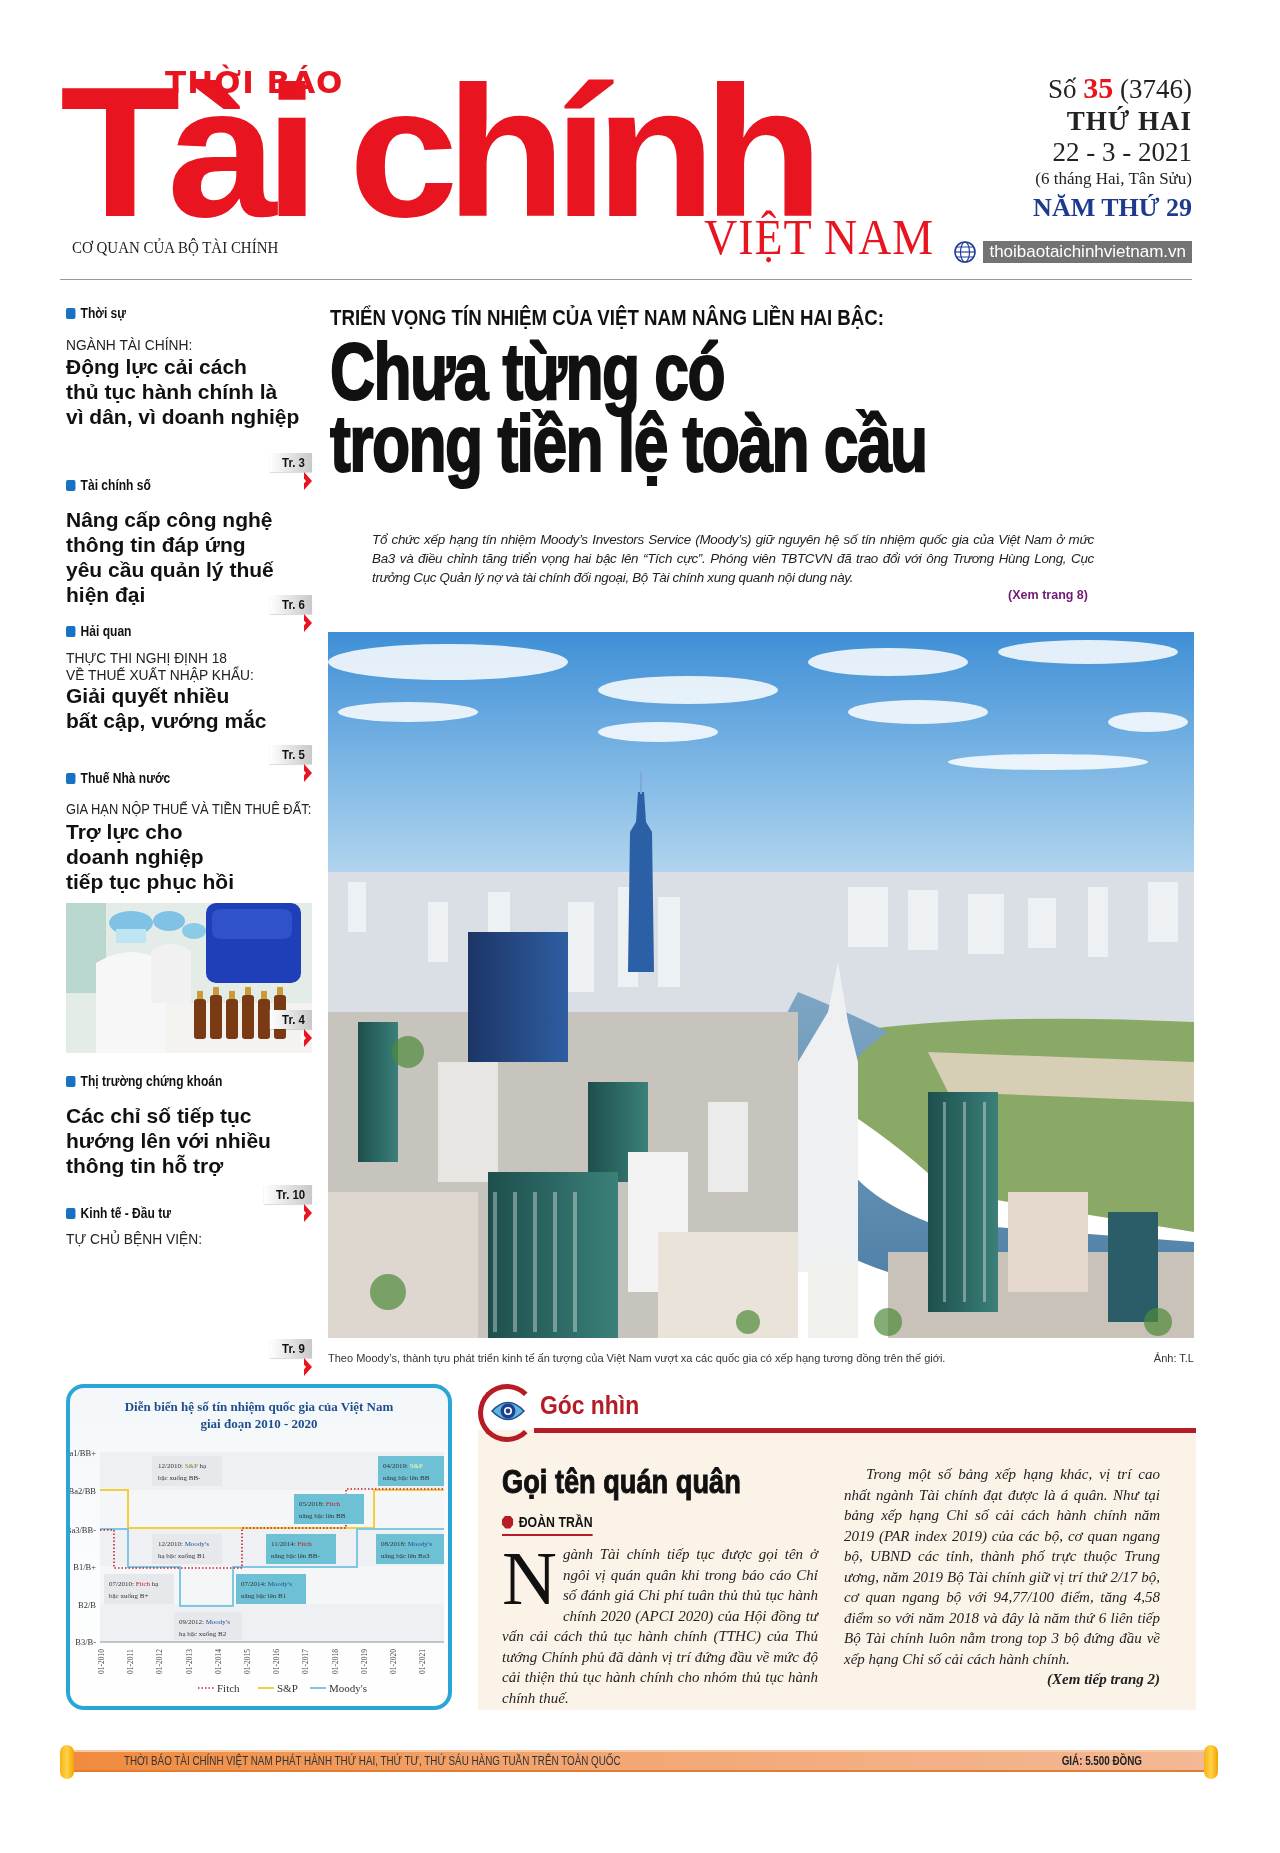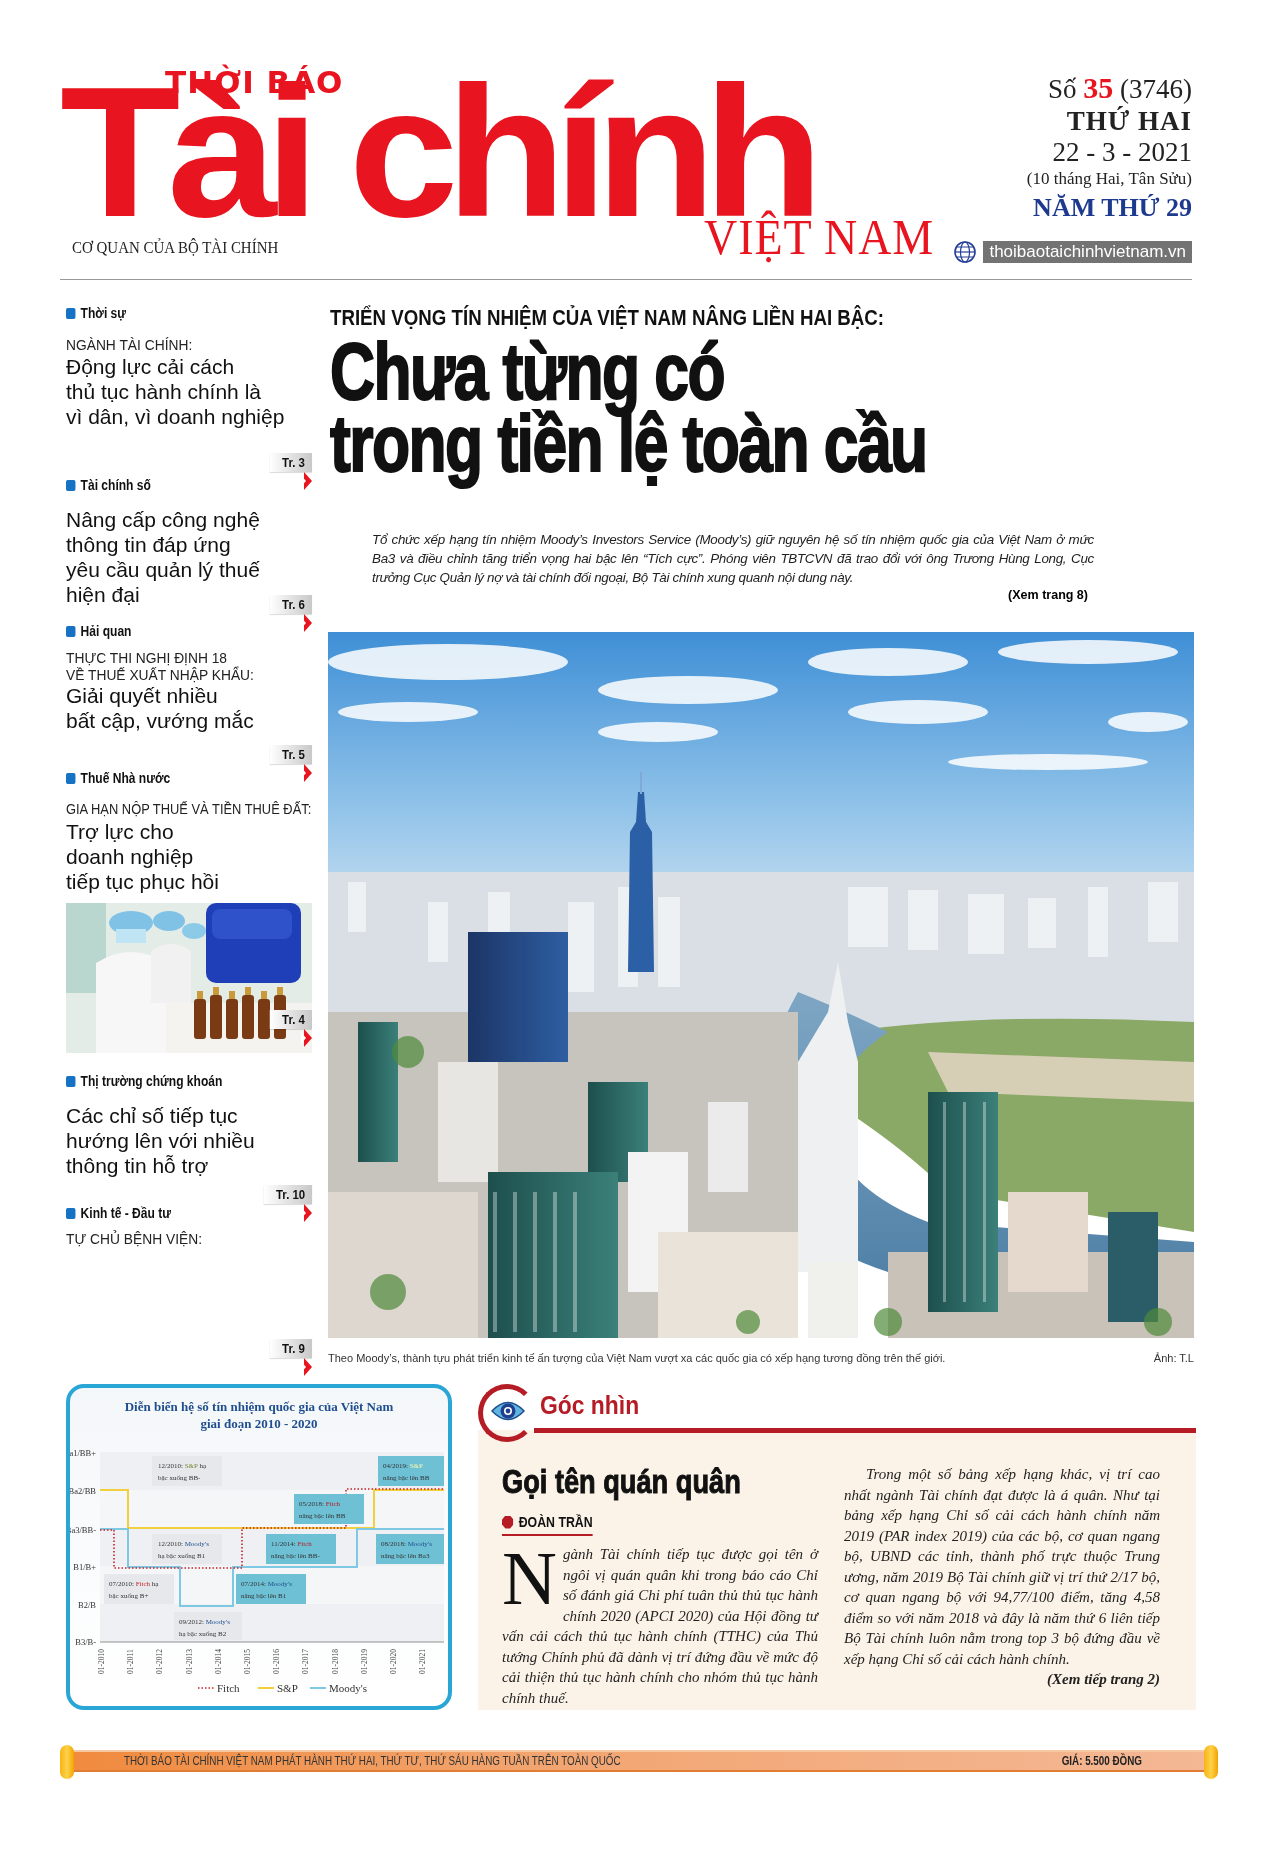--- a/index.html
+++ b/index.html
@@ -24,33 +24,33 @@
   .globe { width: 24px; height: 24px; margin-right: 6px; }
   .site-url { background: #737373; color: #fff; font-family: "Liberation Sans", sans-serif; font-size: 17px; height: 22px; line-height: 22px; padding: 0 6px; }
   .mast-rule { position: absolute; left: 60px; right: 88px; top: 279px; height: 1px; background: #999; }
 
   
   .sidebar { position: absolute; left: 66px; top: 305px; width: 246px; }
   .sec { position: absolute; left: 0; width: 246px; }
   .sec-cat { display: flex; align-items: center; font-family: "Liberation Sans", sans-serif; font-weight: bold; font-size: 14px; color: #111; transform: scaleX(0.86); transform-origin: left center; white-space: nowrap; }
   .sec-cat .sq { width: 11px; height: 11px; background: #1572c4; border-radius: 2px; margin-right: 6px; flex: none; }
   .sec-kicker { font-size: 15px; color: #222; line-height: 19px; margin-top: 14px; transform: scaleX(0.92); transform-origin: left top; white-space: nowrap; }
-  .sec-head { font-size: 21px; font-weight: normal; line-height: 25px; color: #111; white-space: pre-line; }
+  .sec-head { font-size: 21px; font-weight: bold; line-height: 25px; color: #111; white-space: pre-line; }
   .tr-badge { position: absolute; right: 0; display: flex; align-items: flex-end; flex-direction: column; }
   .tr-pill { background: linear-gradient(90deg, #ffffff 0%, #e3e3e3 50%, #c8c8c8 100%); font-weight: bold; font-size: 13px; color: #111; padding: 2px 8px 2px 14px; transform: scaleX(0.88); transform-origin: right center; box-shadow: 0 1px 1px rgba(0,0,0,0.15); }
   .tr-chev { width: 0; height: 0; border-top: 9px solid transparent; border-bottom: 9px solid transparent; border-left: 8px solid #e8141f; margin-left: 2px; position: relative; }
   .tr-chev::after { content: ""; position: absolute; left: -11px; top: -6px; border-top: 6px solid transparent; border-bottom: 6px solid transparent; border-left: 5px solid #fff; }
 
   .side-photo { position: absolute; left: 0; top: 598px; width: 246px; height: 150px; overflow: hidden; background: linear-gradient(180deg, #cfe3dd 0%, #e9efec 45%, #dcd6cf 100%); }
 
   
   .lead-kicker { position: absolute; left: 330px; top: 305px; font-family: "Liberation Sans", sans-serif; font-weight: bold; font-size: 22px; color: #111; transform: scaleX(0.85); transform-origin: left top; white-space: nowrap; }
   .lead-head { position: absolute; left: 330px; top: 336px; font-family: "Liberation Sans", sans-serif; font-weight: 900; font-size: 80px; line-height: 72px; color: #111; letter-spacing: -2px; transform: scaleX(0.78); transform-origin: left top; white-space: pre-line; -webkit-text-stroke: 2px #111; }
   .lead-sapo { position: absolute; left: 372px; top: 530px; width: 722px; font-family: "Liberation Sans", sans-serif; font-style: italic; font-size: 13.4px; line-height: 19px; color: #222; text-align: justify; letter-spacing: -0.3px; }
-  .lead-more { position: absolute; right: 192px; top: 588px; font-weight: bold; font-size: 12.5px; color: #000000; }
+  .lead-more { position: absolute; right: 192px; top: 588px; font-weight: bold; font-size: 12.5px; color: #701a75; }
 
   .main-photo { position: absolute; left: 328px; top: 632px; width: 866px; height: 706px; overflow: hidden; }
   .photo-caption { position: absolute; left: 328px; top: 1352px; width: 866px; font-size: 11px; color: #333; display: flex; justify-content: space-between; transform: scaleY(1); }
 
   
   .chart-box { position: absolute; left: 66px; top: 1384px; width: 386px; height: 326px; border: 4px solid #2aa6d6; border-radius: 18px; background: linear-gradient(180deg, #f4f7f9, #ffffff); overflow: hidden; }
   .chart-title { position: absolute; left: 0; width: 378px; top: 10px; text-align: center; font-family: "Liberation Serif", serif; font-weight: bold; font-size: 13px; line-height: 17px; color: #1f4e8e; }
   .chart-svg { position: absolute; left: 0; top: 0; }
 
   
@@ -86,21 +86,21 @@
   <div class="logo-agency">CƠ QUAN CỦA BỘ TÀI CHÍNH</div>
 
   <div class="issue-box">
     <div class="issue-line">
       <span>Số</span>
       <span class="issue-num">35</span>
       <span>(3746)</span>
     </div>
     <div class="issue-day">THỨ HAI</div>
     <div class="issue-date">22 - 3 - 2021</div>
-    <div class="issue-lunar">(10 tháng Hai, Tân Sửu)</div>
+    <div class="issue-lunar">(6 tháng Hai, Tân Sửu)</div>
     <div class="issue-year">NĂM THỨ 29</div>
   </div>
 
   <div class="site-link">
     <svg class="globe" viewBox="0 0 24 24">
       <circle cx="12" cy="12" r="10" fill="none" stroke="#233c97" stroke-width="1.6"></circle>
       <ellipse cx="12" cy="12" rx="4.5" ry="10" fill="none" stroke="#233c97" stroke-width="1.2"></ellipse>
       <line x1="2" y1="12" x2="22" y2="12" stroke="#233c97" stroke-width="1.2"></line>
       <line x1="4" y1="7" x2="20" y2="7" stroke="#233c97" stroke-width="1"></line>
       <line x1="4" y1="17" x2="20" y2="17" stroke="#233c97" stroke-width="1"></line>

